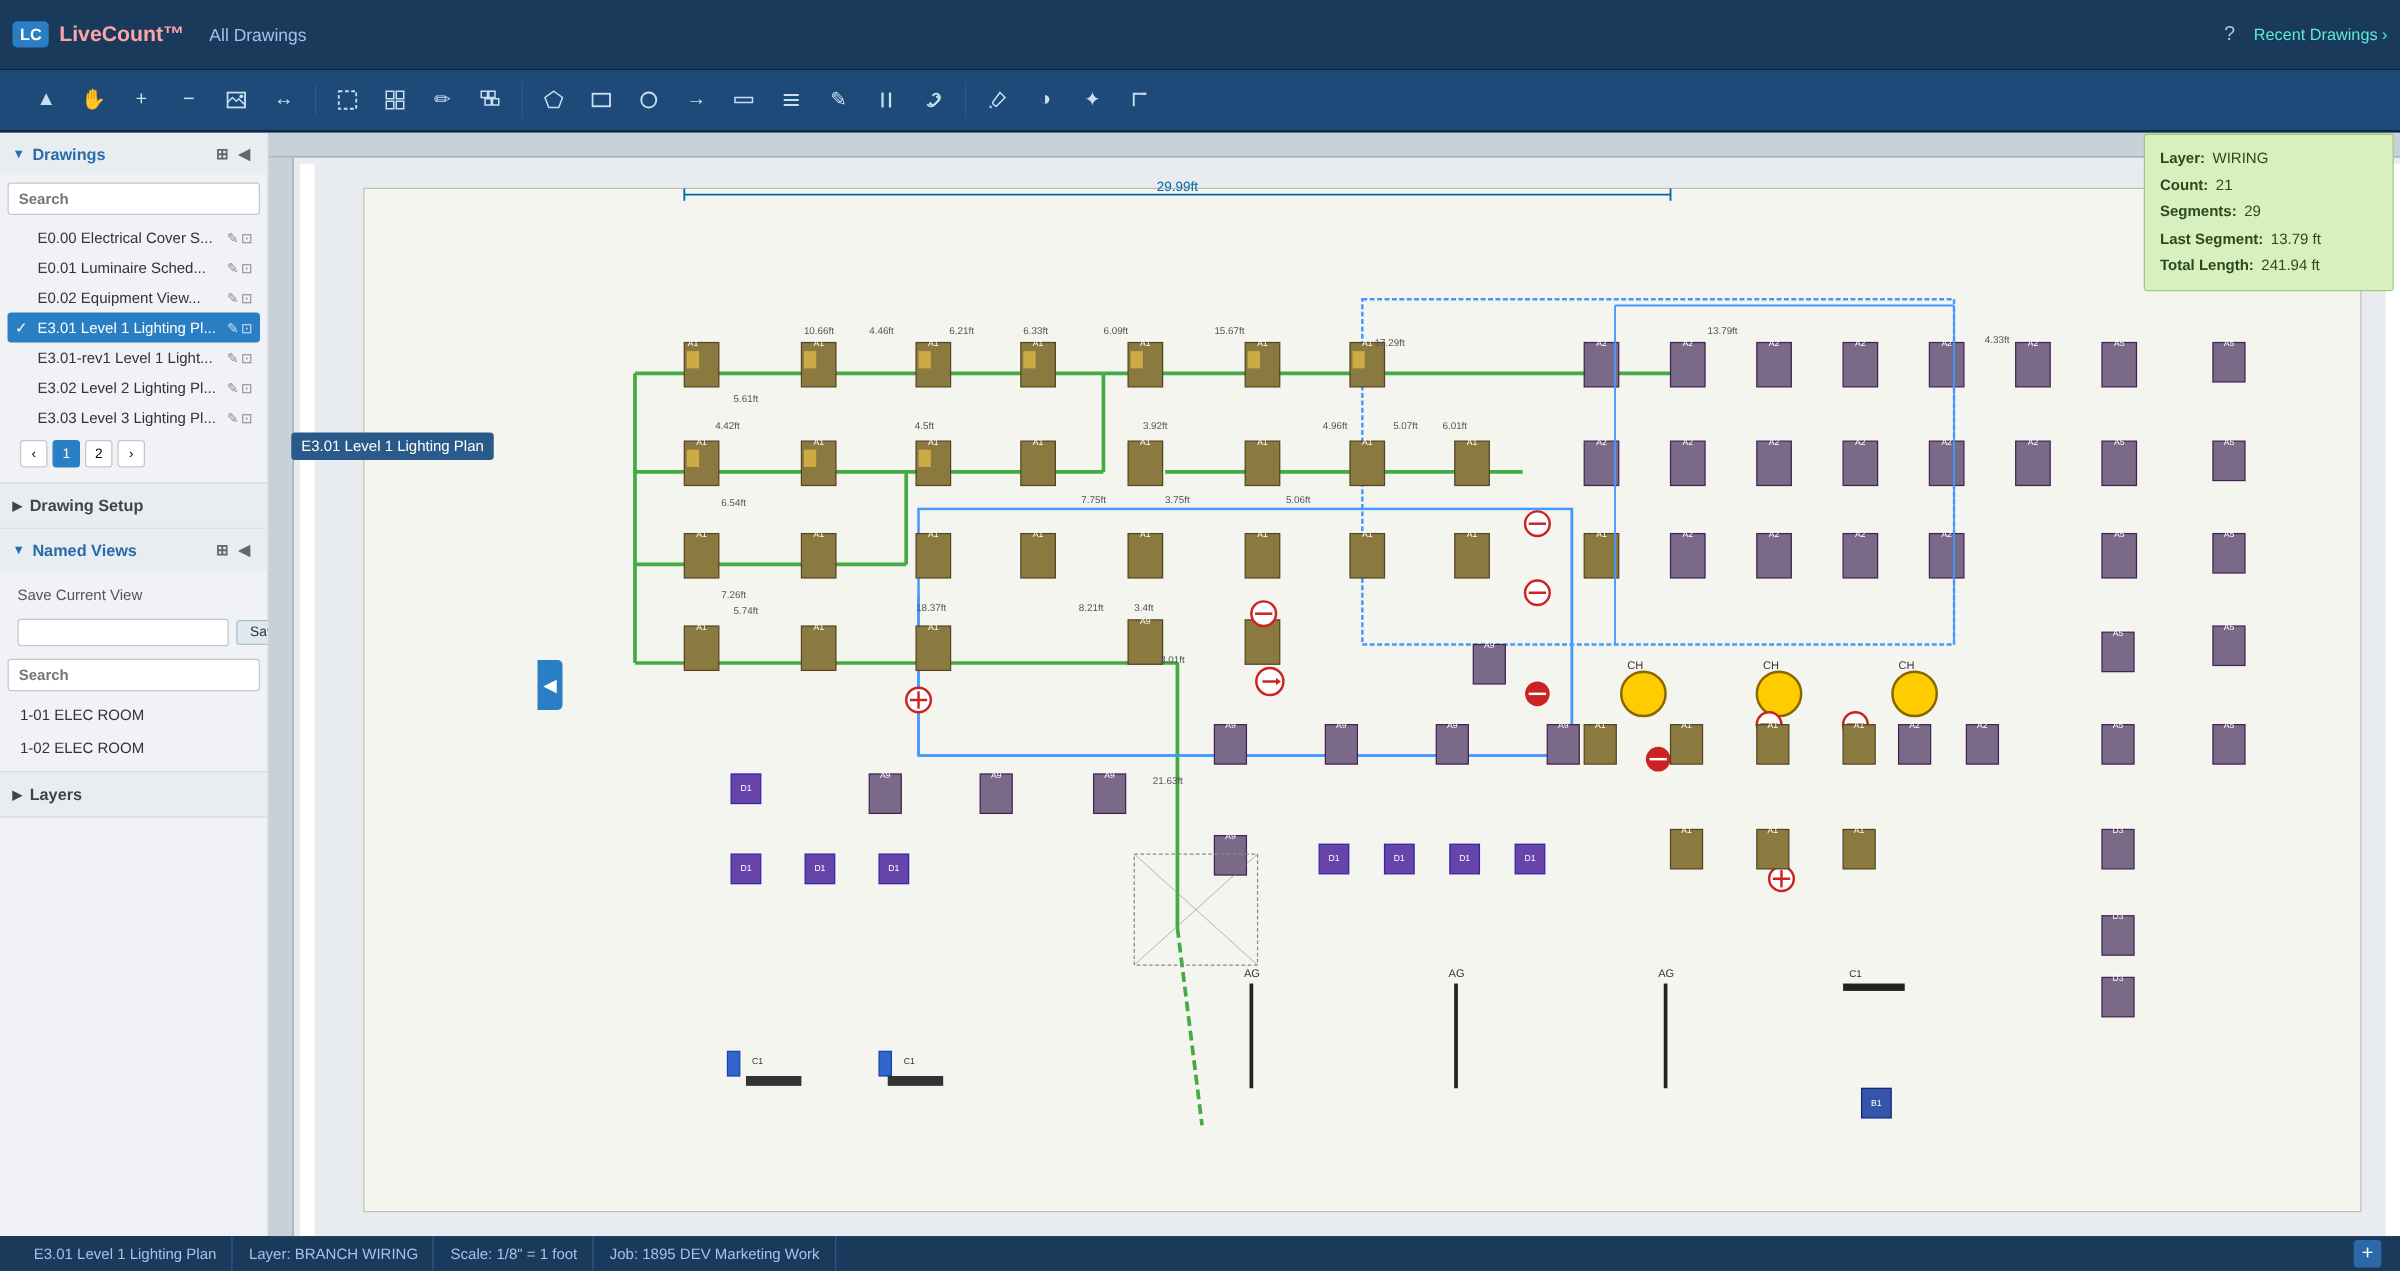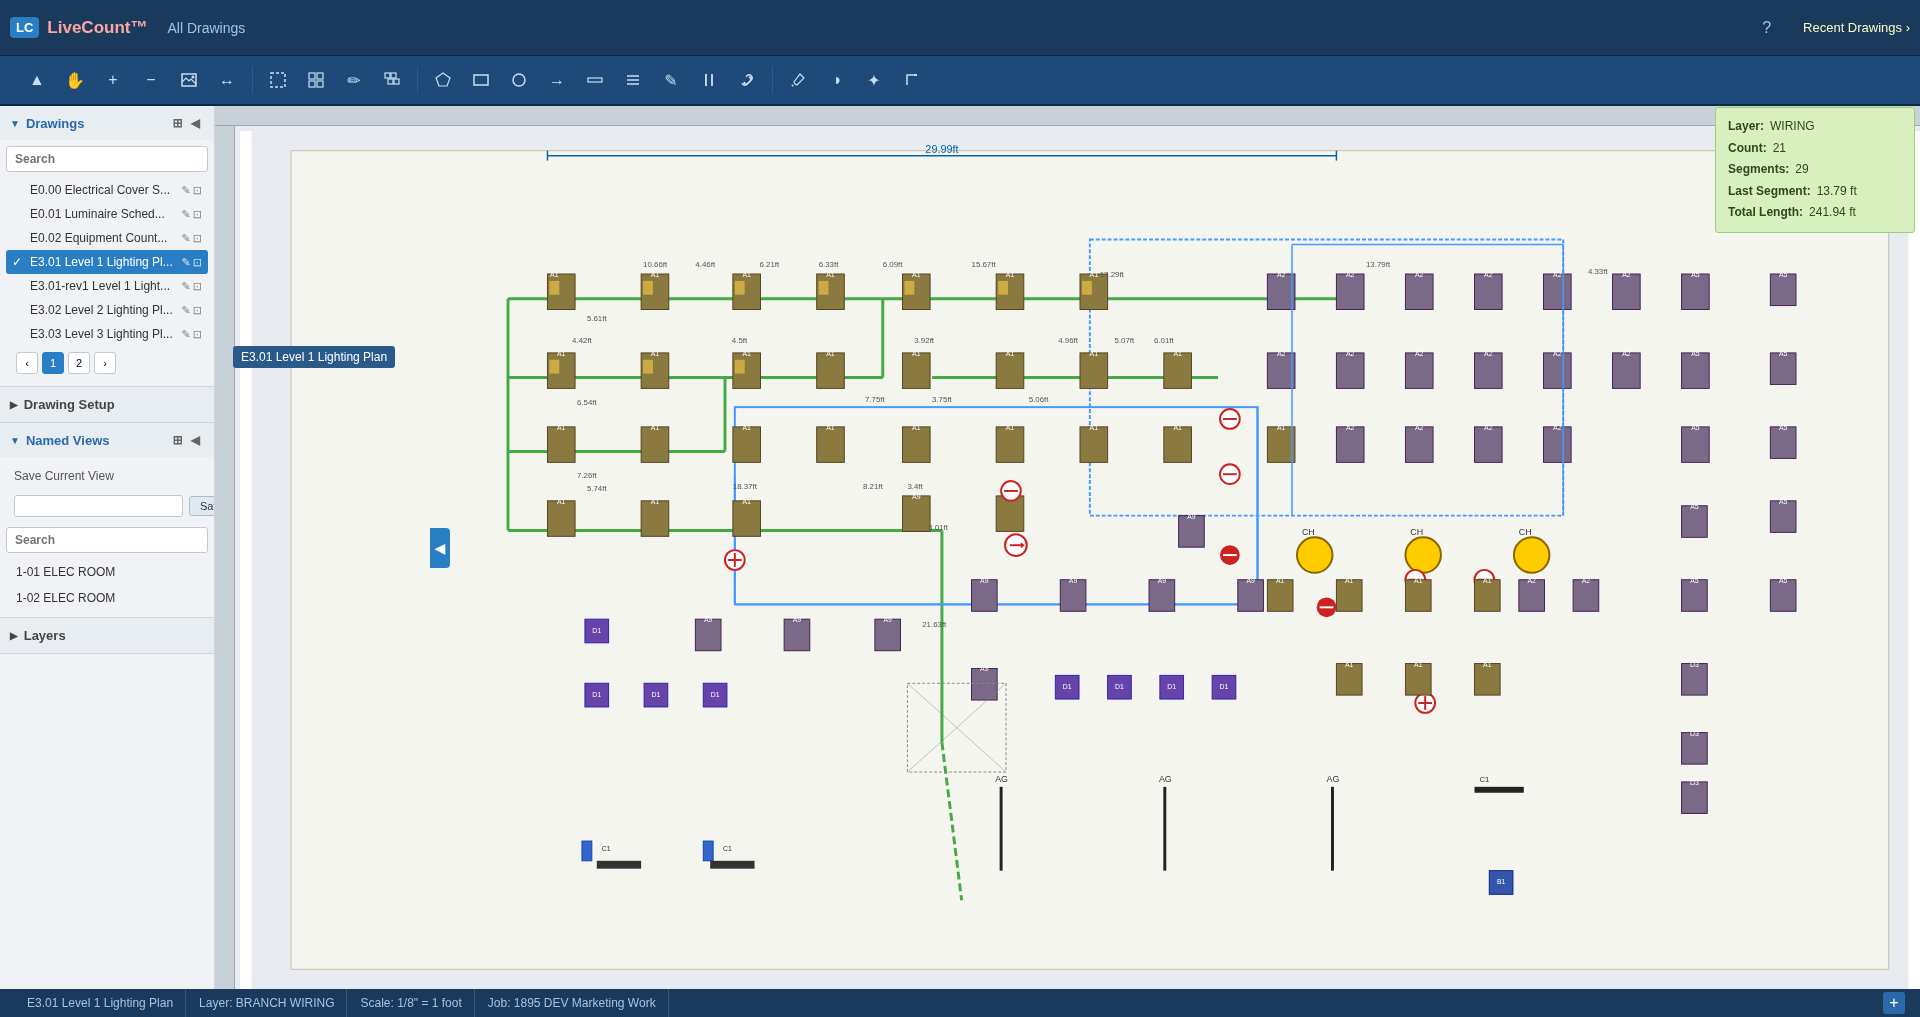--- a/index.html
+++ b/index.html
@@ -41,27 +41,26 @@
       font-size: 14px;
     }
     #topbar .spacer { flex: 1; }
     #topbar .help-icon {
       color: #a0c4e8;
       margin-right: 15px;
       font-size: 16px;
       cursor: pointer;
     }
     #topbar .recent-drawings {
-      color: #fef9c3;
+      color: #5eead4;
       font-size: 13px;
       cursor: pointer;
       display: flex;
       align-items: center;
       gap: 4px;
-      margin-left: 17px;
     }
 
     
     #toolbar {
       height: 50px;
       background: #1e4a7a;
       display: flex;
       align-items: center;
       padding: 0 20px;
       gap: 4px;
@@ -506,21 +505,21 @@
           <span class="copy-icon">⊡</span>
         </div>
         <div class="drawing-item">
           <span class="check-mark"></span>
           <span class="label">E0.01 Luminaire Sched...</span>
           <span class="edit-icon">✎</span>
           <span class="copy-icon">⊡</span>
         </div>
         <div class="drawing-item">
           <span class="check-mark"></span>
-          <span class="label">E0.02 Equipment Count...</span>
+          <span class="label">E0.02 Equipment View...</span>
           <span class="edit-icon">✎</span>
           <span class="copy-icon">⊡</span>
         </div>
         <div class="drawing-item active">
           <span class="check-mark">✓</span>
           <span class="label">E3.01 Level 1 Lighting Pl...</span>
           <span class="edit-icon">✎</span>
           <span class="copy-icon">⊡</span>
         </div>
         <div class="drawing-item">

